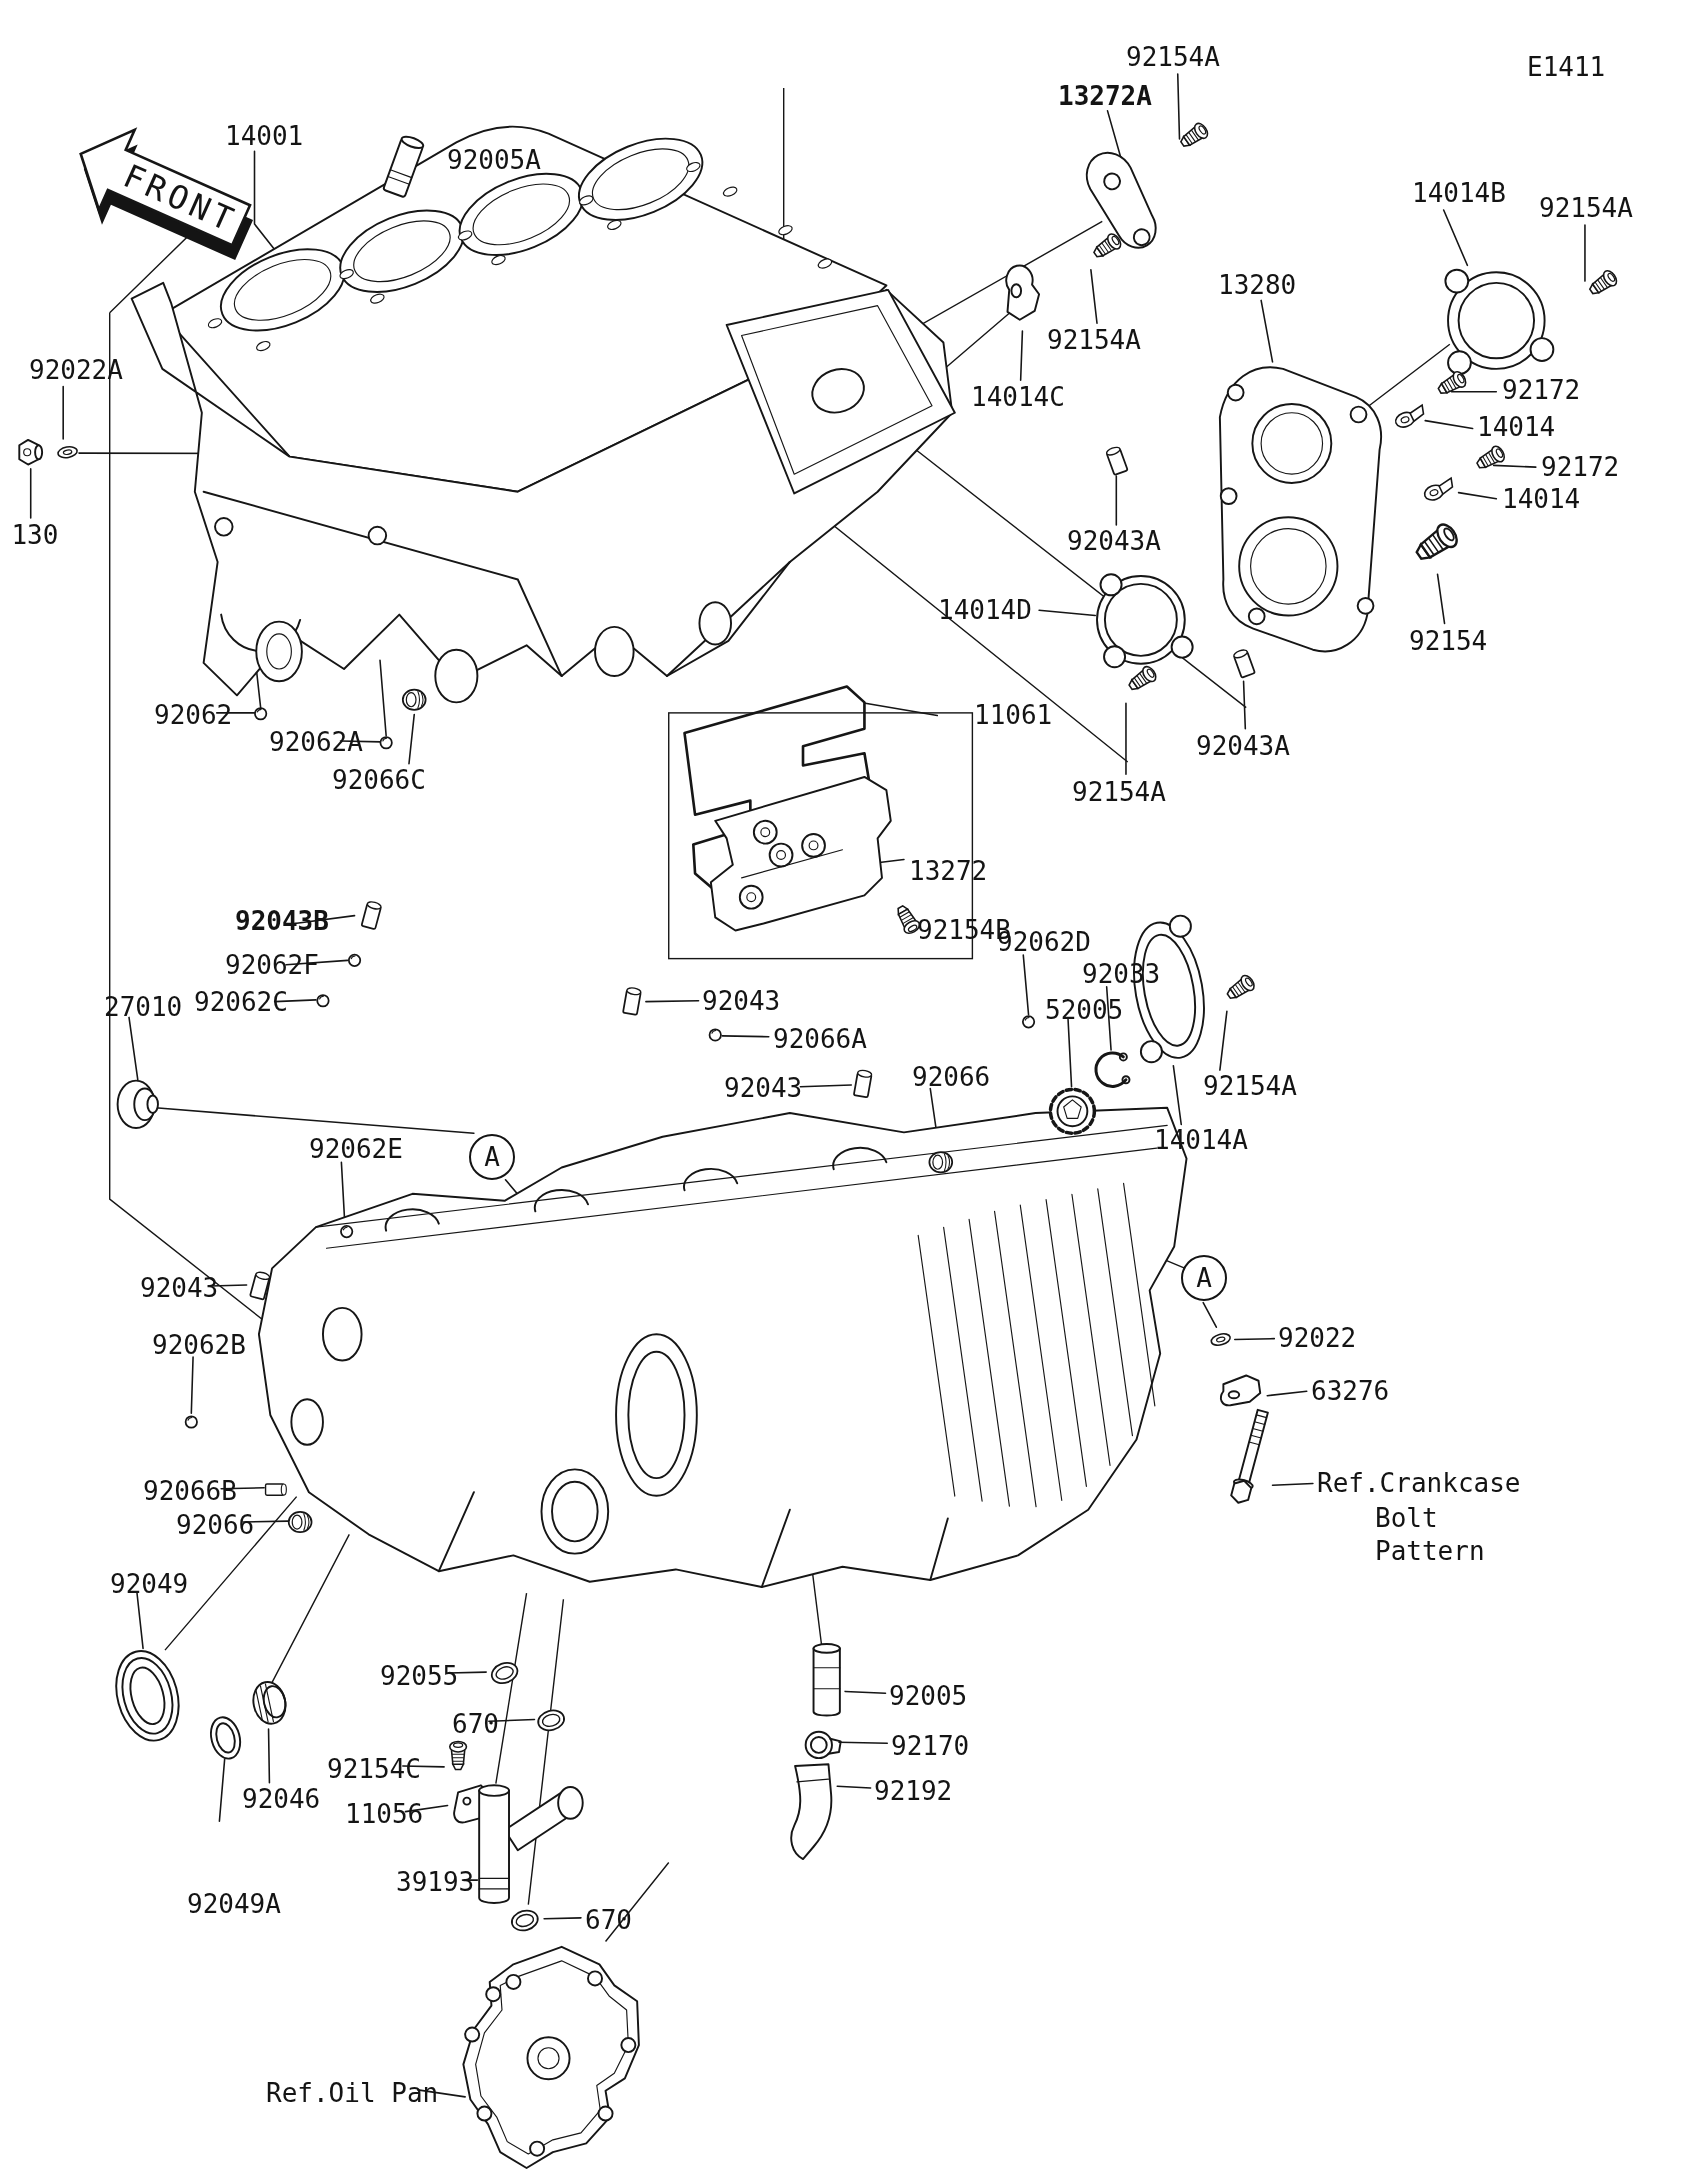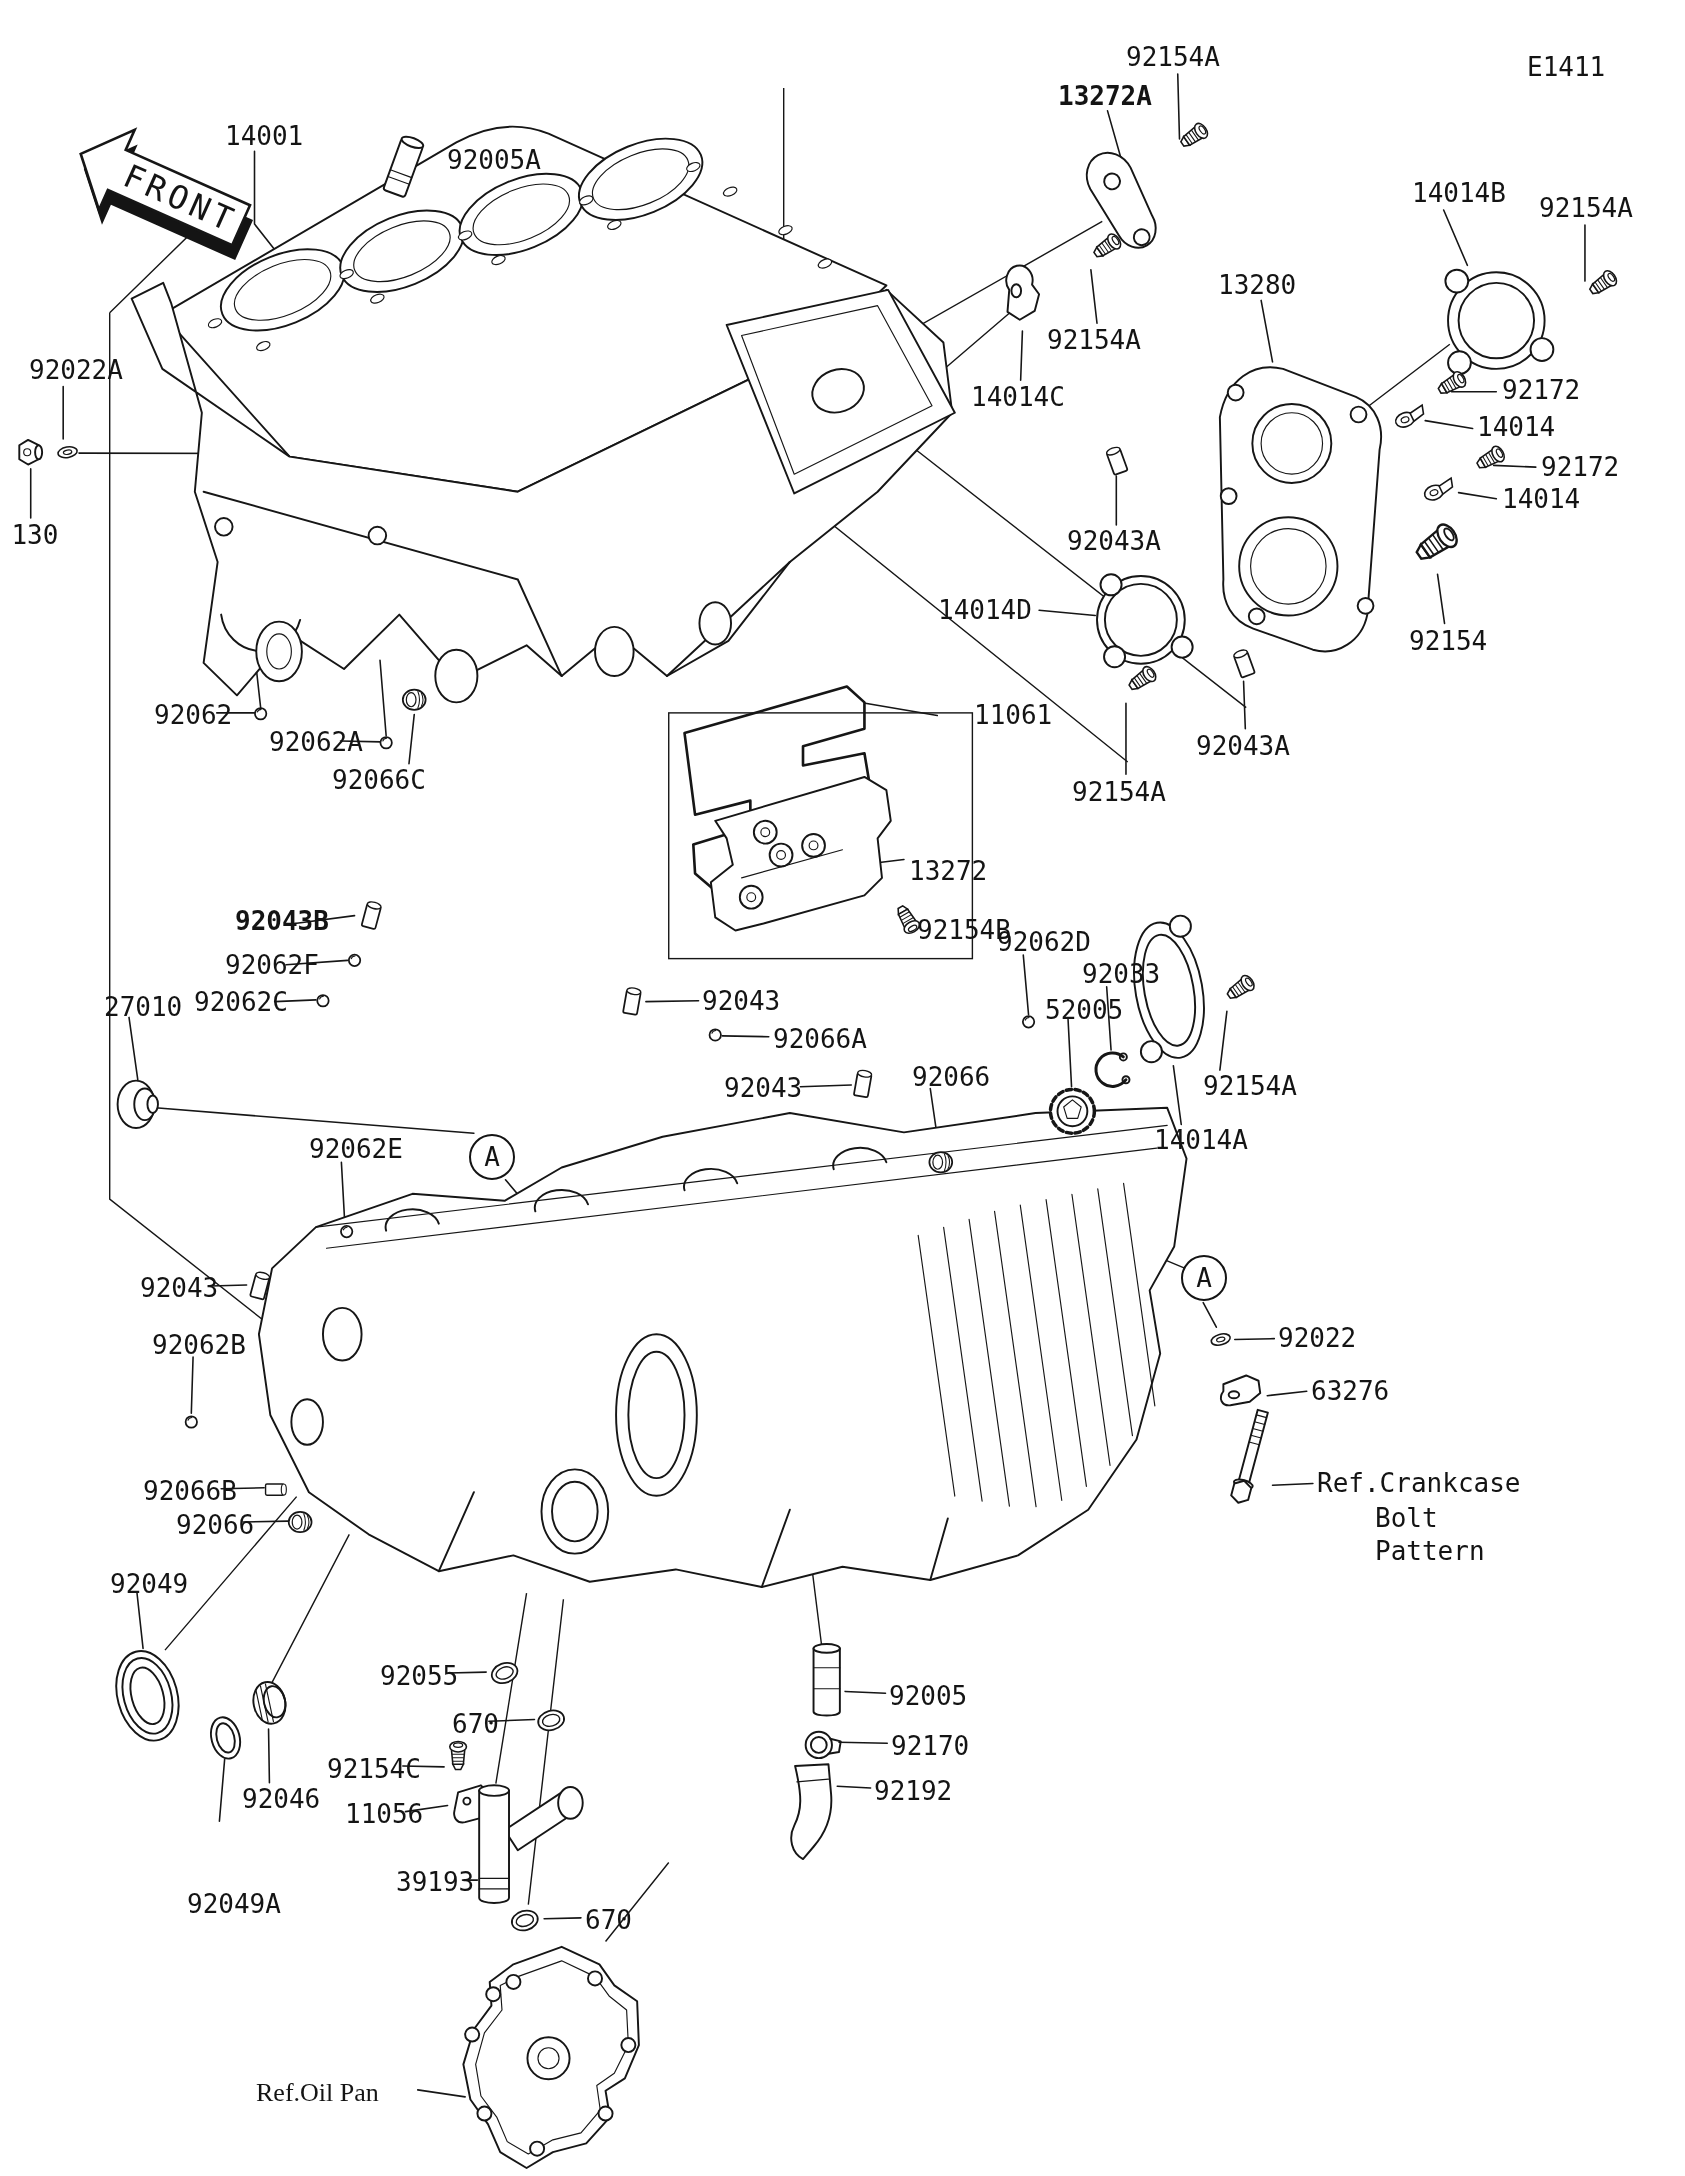--- a/index.html
+++ b/index.html
@@ -426,19 +426,19 @@
       <div class="plabel" style="left: 452px; top: 1711px;">670</div>
       <div class="plabel" style="left: 889px; top: 1683px;">92005</div>
       <div class="plabel" style="left: 891px; top: 1733px;">92170</div>
       <div class="plabel" style="left: 327px; top: 1756px;">92154C</div>
       <div class="plabel" style="left: 874px; top: 1778px;">92192</div>
       <div class="plabel" style="left: 242px; top: 1786px; text-align: right;">92046</div>
       <div class="plabel" style="left: 345px; top: 1801px;">11056</div>
       <div class="plabel" style="left: 187px; top: 1891px;">92049A</div>
       <div class="plabel" style="left: 396px; top: 1869px;">39193</div>
       <div class="plabel" style="left: 585px; top: 1907px;">670</div>
-      <div class="plabel" style="left: 256px; top: 2080px; font-family: Liberation Serif, serif;">Ref.Oil Pan</div>
+      <div class="plabel" style="left: 266px; top: 2080px;">Ref.Oil Pan</div>
       <div class="marker" style="left: 469px; top: 1134px;">A</div>
       <div class="marker" style="left: 1181px; top: 1255px;">A</div>
     </div>
 
 </div>
 
 
 </body></html>

